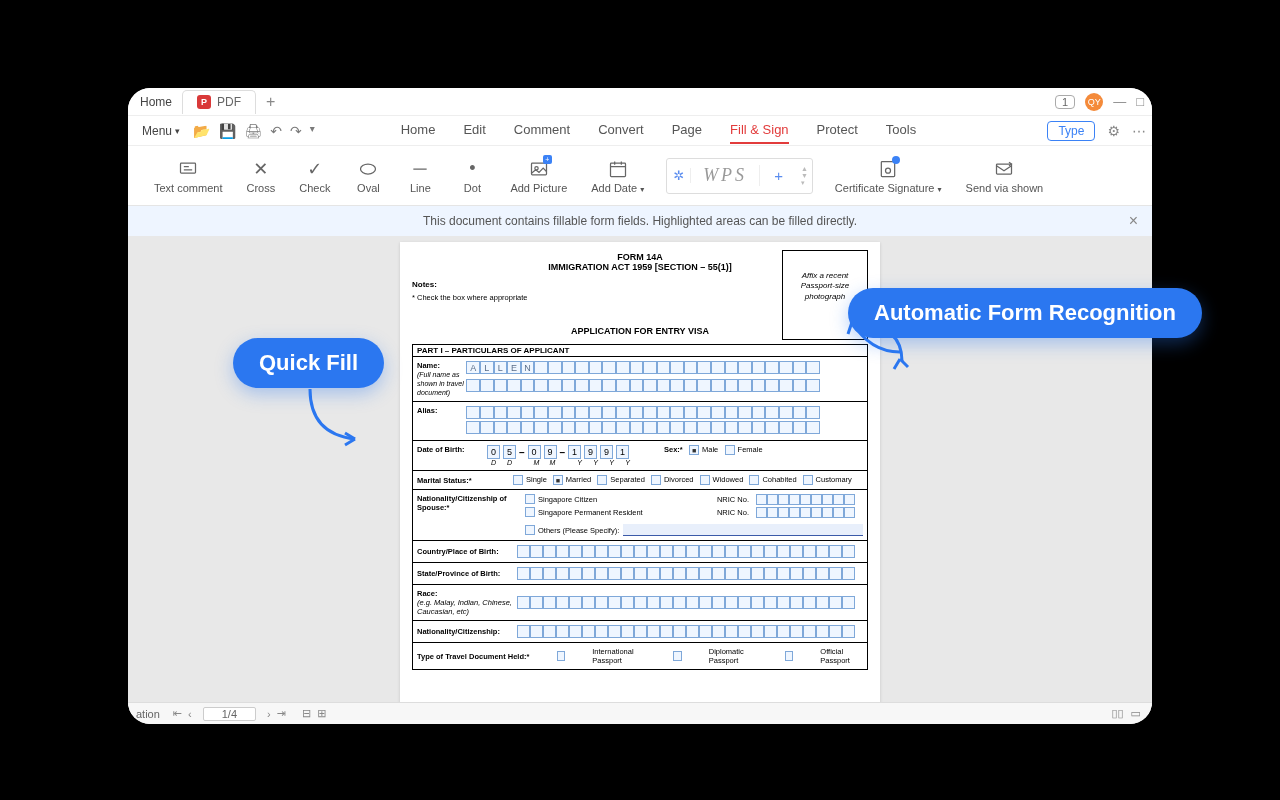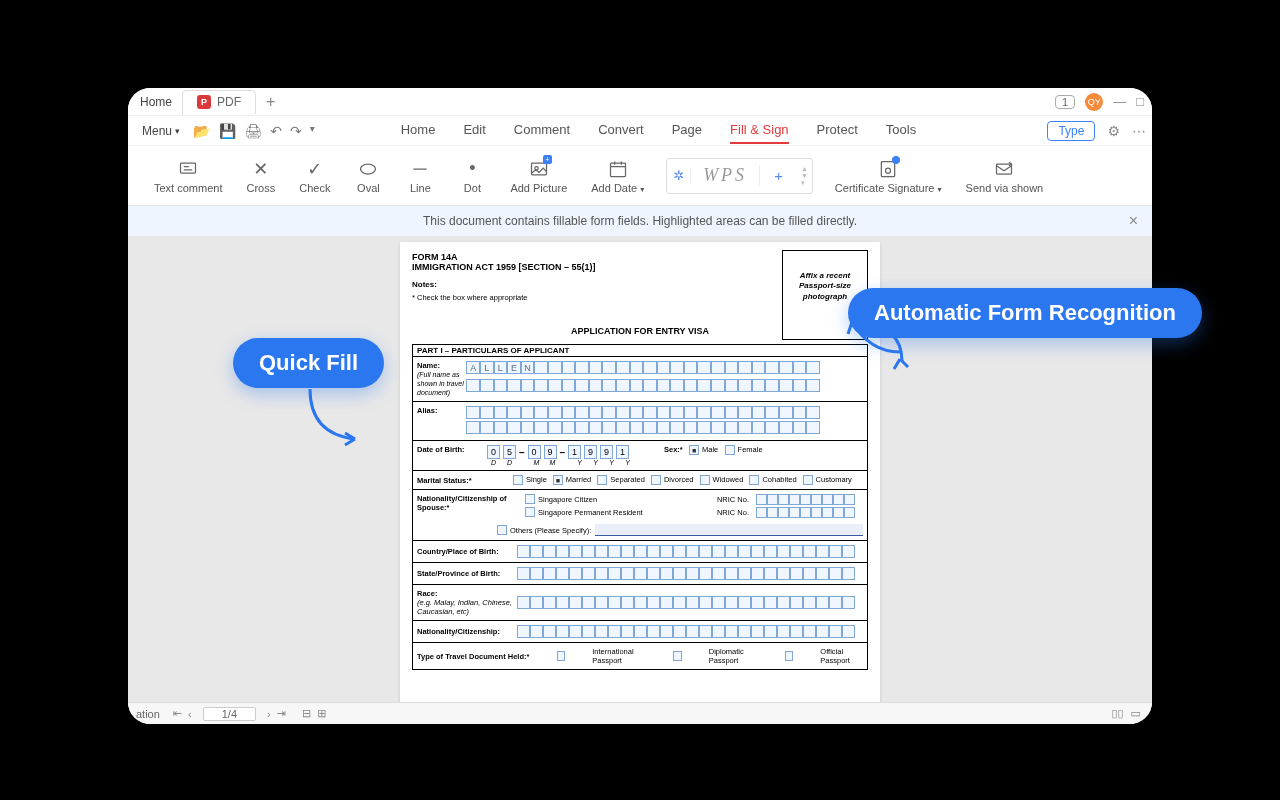--- a/index.html
+++ b/index.html
@@ -39,22 +39,22 @@
 .sigbox .gear2 { padding:0 6px; color:#5b8def; font-size:13px; border-right:1px solid #eee;}
 .sigbox .sig { padding:0 12px; font-family:cursive; font-style:italic; color:#999; font-size:18px; letter-spacing:3px; border-right:1px solid #eee;}
 .sigbox .plus { padding:0 14px; color:#5b8def; font-size:15px;}
 .sigbox .arrows { display:flex; flex-direction:column; padding:0 4px; color:#bbb; font-size:7px; line-height:7px;}
 
 .notice { background:#eef5ff; display:flex; align-items:center; justify-content:center; padding:8px; font-size:12px; color:#555; position:relative;}
 .notice-close { position:absolute; right:14px; color:#888; font-size:16px; cursor:pointer;}
 
 .canvas { background:#e8e8e8; height:470px; overflow:auto; position:relative; padding:6px 0 0 0; display:flex; justify-content:center;}
 .page { width:480px; background:#fff; box-shadow:0 1px 3px rgba(0,0,0,.15); font-size:8px; color:#000; padding:10px 12px 0 12px; position:relative;}
-.photo { position:absolute; right:12px; top:8px; width:86px; height:90px; border:1px solid #000; padding:20px 6px; text-align:center; font-size:8px; font-style:italic; line-height:1.3;font-weight:bold;}
-.formtitle { font-size:9px; font-weight:bold; }
+.photo { position:absolute; right:12px; top:8px; width:86px; height:90px; border:1px solid #000; padding:20px 6px; text-align:center; font-size:8px; font-style:italic; line-height:1.3;}
+.formtitle { text-align:center; font-size:9px; font-weight:bold; }
 .notes { font-size:8px; font-weight:bold; margin-top:8px;}
 .notesub { font-size:7.5px; margin-top:4px;}
 .apptitle { text-align:center; font-weight:bold; font-size:9px; margin:24px 0 8px 0;}
 .part { border:1px solid #000; font-weight:bold; font-size:8px; padding:1px 4px;}
 .row { display:flex; border:1px solid #000; border-top:none; padding:4px;}
 .rlabel { width:88px; font-size:7.5px; font-weight:bold;}
 .rlabel .sub { font-weight:normal; font-style:italic; font-size:7px;}
 .cells { display:flex; flex-wrap:wrap; gap:0;}
 .cell { width:13.6px; height:13px; border:1px solid #7fa8d9; background:#eff6ff; display:flex; align-items:center; justify-content:center; font-size:9px; color:#5a6e8a;}
 .dobrow { display:flex; border:1px solid #000; border-top:none; padding:4px; align-items:flex-start;}
@@ -70,21 +70,21 @@
 .mrow .ml { font-weight:bold; width:88px;}
 .srow { border:1px solid #000; border-top:none; padding:4px;}
 .srow .top { display:flex;}
 .srow .lbl2 { width:108px; font-weight:bold; font-size:7.5px;}
 .srow .opts { font-size:7.5px;}
 .srow .opts div { margin-bottom:3px; display:flex; align-items:center;}
 .srow .nric { margin-left:auto; margin-right:8px; font-size:7.5px; display:flex; flex-direction:column; gap:2px;}
 .nricline { display:flex; align-items:center; gap:7px;}
 .ncell { display:flex;}
 .ncell span { width:11px; height:11px; border:1px solid #7fa8d9; background:#eff6ff;}
-.others { display:flex; align-items:center; margin-top:4px; margin-left:80px; font-size:7.5px;}
+.others { display:flex; align-items:center; margin-top:4px; margin-left:108px; font-size:7.5px;}
 .underline { flex:1; border-bottom:1px solid #3b5aa8; background:#e8effb; height:12px; margin-left:4px;}
 .longcells { display:flex;}
 .longcells span { width:13px; height:13px; border:1px solid #7fa8d9; background:#eff6ff;}
 .frow { display:flex; border:1px solid #000; border-top:none; padding:4px; align-items:center;}
 .flabel { width:100px; font-size:7.5px; font-weight:bold;}
 .flabel2 { width:148px; font-size:7.5px; font-weight:bold;}
 .travrow { display:flex; border:1px solid #000; border-top:none; padding:4px; font-size:7.5px; gap:24px; align-items:center;}
 
 .statusbar { position:absolute; bottom:0; left:0; right:0; height:22px; background:#f7f7f7; border-top:1px solid #ddd; display:flex; align-items:center; padding:0 8px; font-size:11px; color:#666;}
 .pageno { margin:0 8px; border:1px solid #ccc; padding:0 18px; border-radius:2px; background:#fff;}

